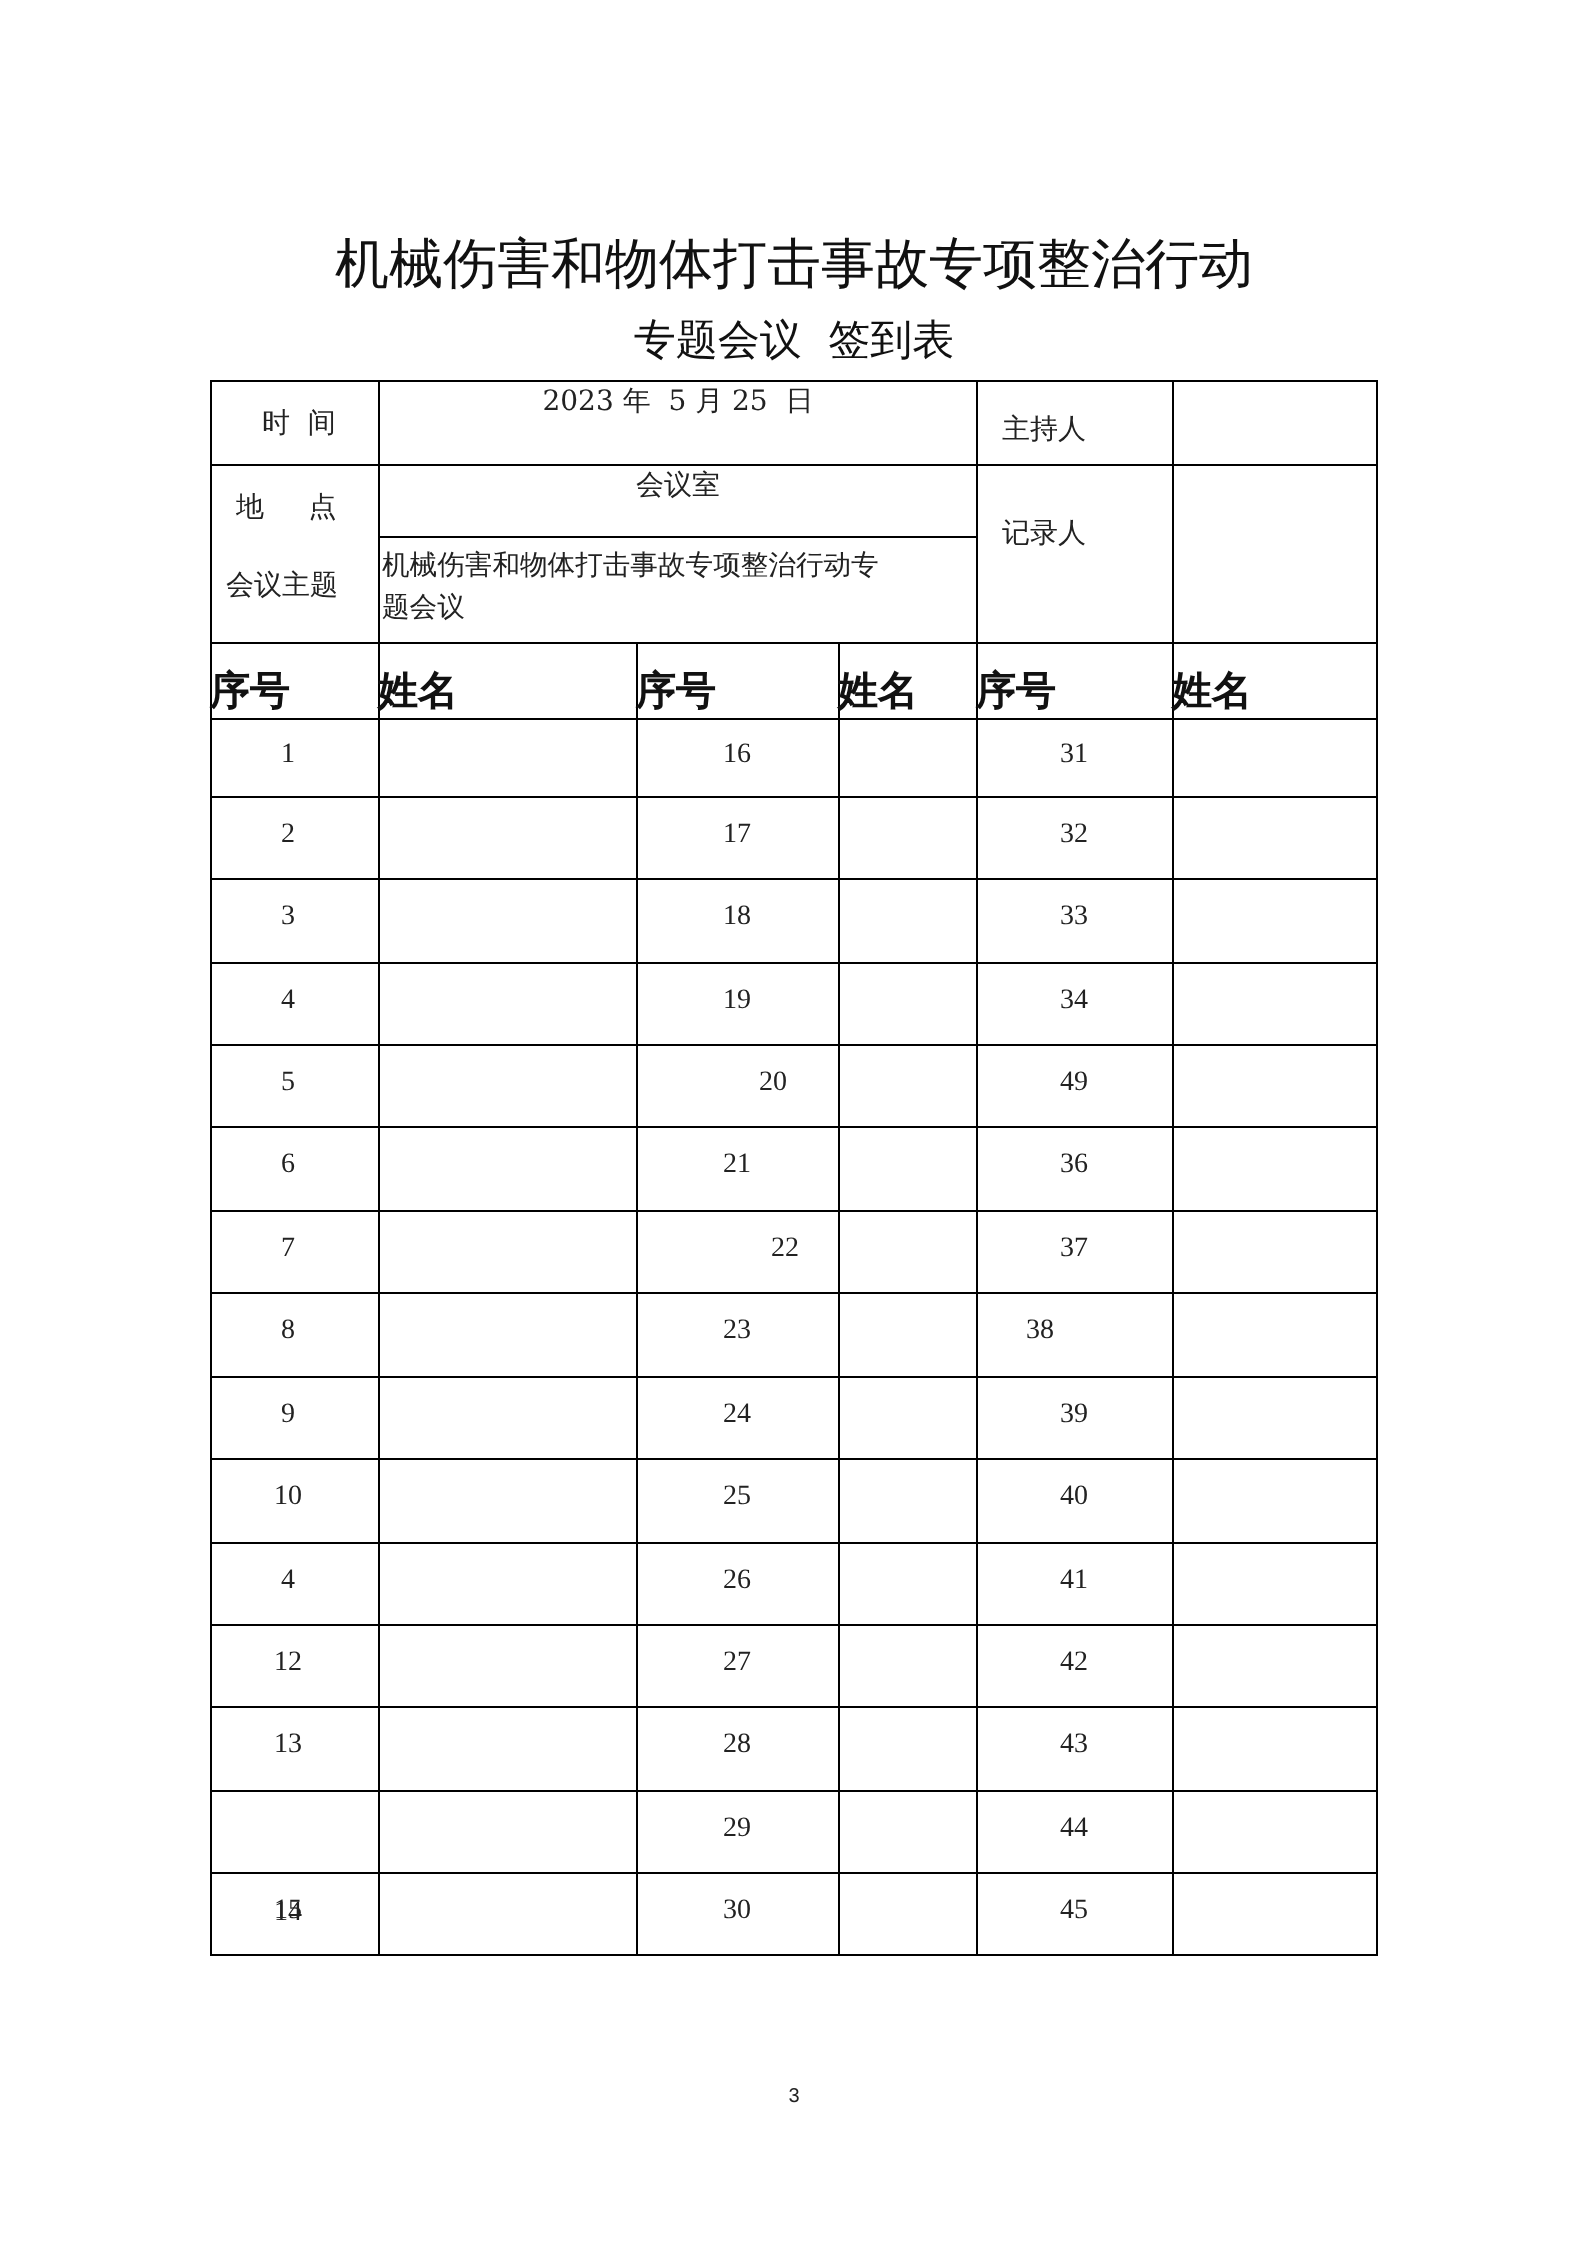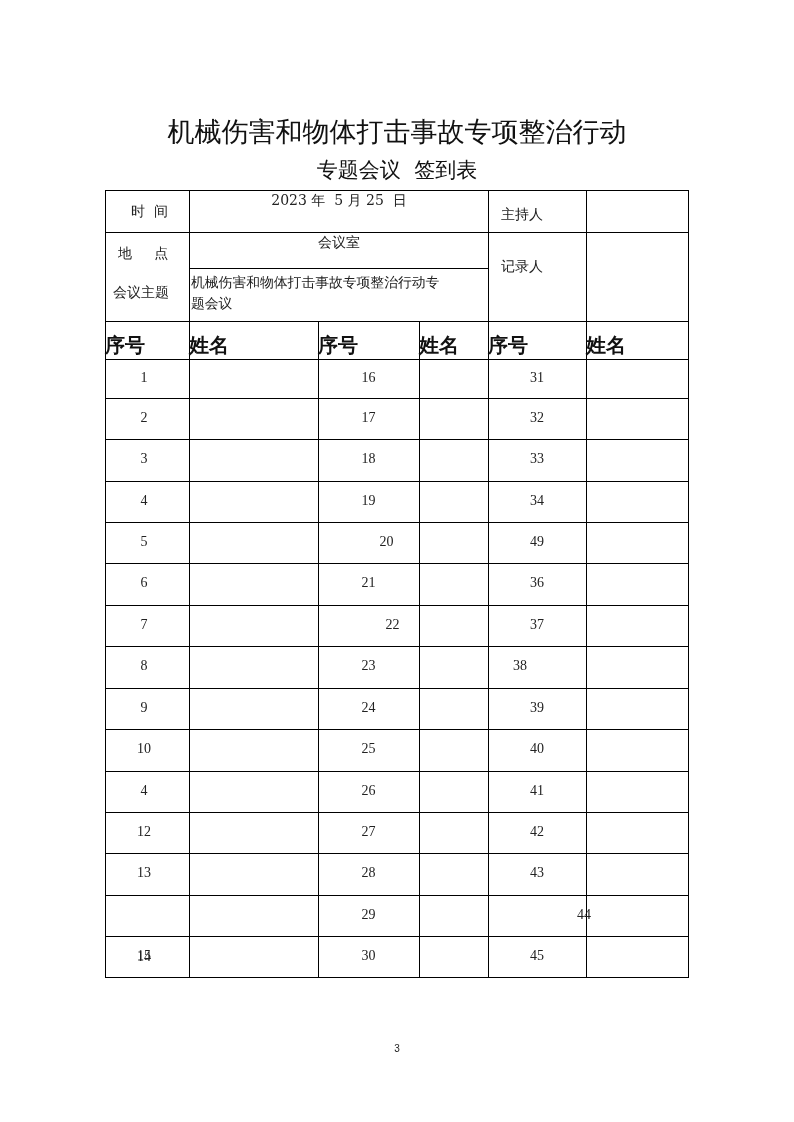--- a/index.html
+++ b/index.html
@@ -147,21 +147,21 @@
       <div class="num" style="left: 102px; width: 84px; top: 865px; height: 18px;">13</div>
       <div class="num" style="left: 189px; width: 129px; top: 865px; height: 18px;"></div>
       <div class="num" style="left: 318px; width: 101px; top: 865px; height: 18px;">28</div>
       <div class="num" style="left: 419px; width: 69px; top: 865px; height: 18px;"></div>
       <div class="num" style="left: 488px; width: 98px; top: 865px; height: 18px;">43</div>
       <div class="num" style="left: 586px; width: 102px; top: 865px; height: 18px;"></div>
       <div class="num" style="left: 102px; width: 84px; top: 907px; height: 18px; margin-top: 42px;">14</div>
       <div class="num" style="left: 189px; width: 129px; top: 907px; height: 18px;"></div>
       <div class="num" style="left: 318px; width: 101px; top: 907px; height: 18px;">29</div>
       <div class="num" style="left: 419px; width: 69px; top: 907px; height: 18px;"></div>
-      <div class="num" style="left: 488px; width: 98px; top: 907px; height: 18px; padding-left: 47px;">44</div>
+      <div class="num" style="left: 488px; width: 98px; top: 907px; height: 18px;">44</div>
       <div class="num" style="left: 586px; width: 102px; top: 907px; height: 18px;"></div>
       <div class="num" style="left: 102px; width: 84px; top: 948px; height: 18px;">15</div>
       <div class="num" style="left: 189px; width: 129px; top: 948px; height: 18px;"></div>
       <div class="num" style="left: 318px; width: 101px; top: 948px; height: 18px;">30</div>
       <div class="num" style="left: 419px; width: 69px; top: 948px; height: 18px;"></div>
       <div class="num" style="left: 488px; width: 98px; top: 948px; height: 18px;">45</div>
       <div class="num" style="left: 586px; width: 102px; top: 948px; height: 18px;"></div>
     </div>
 </div>
 

